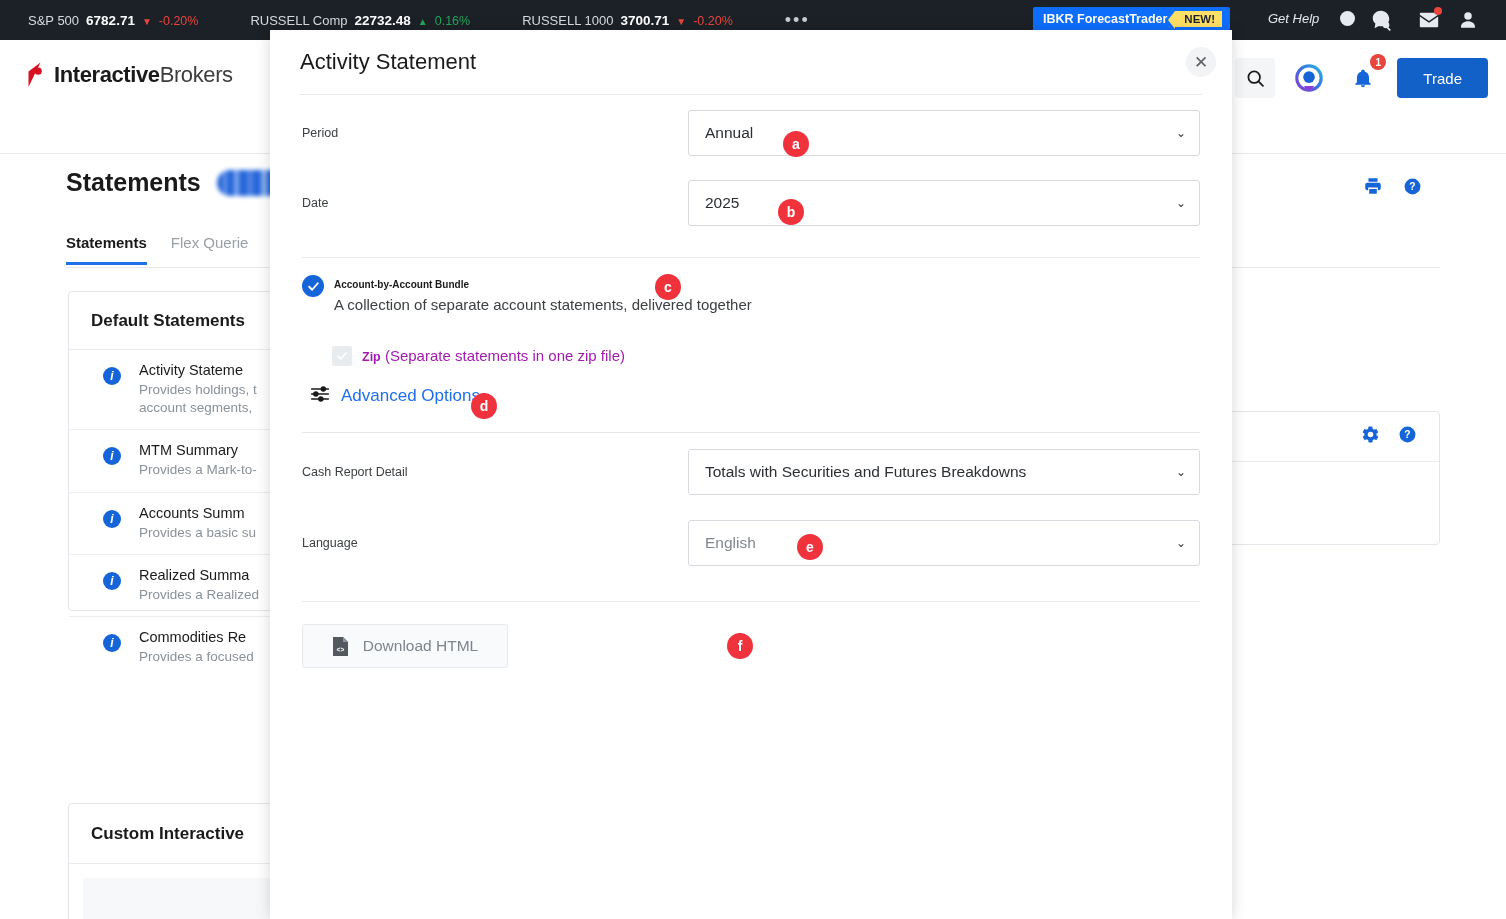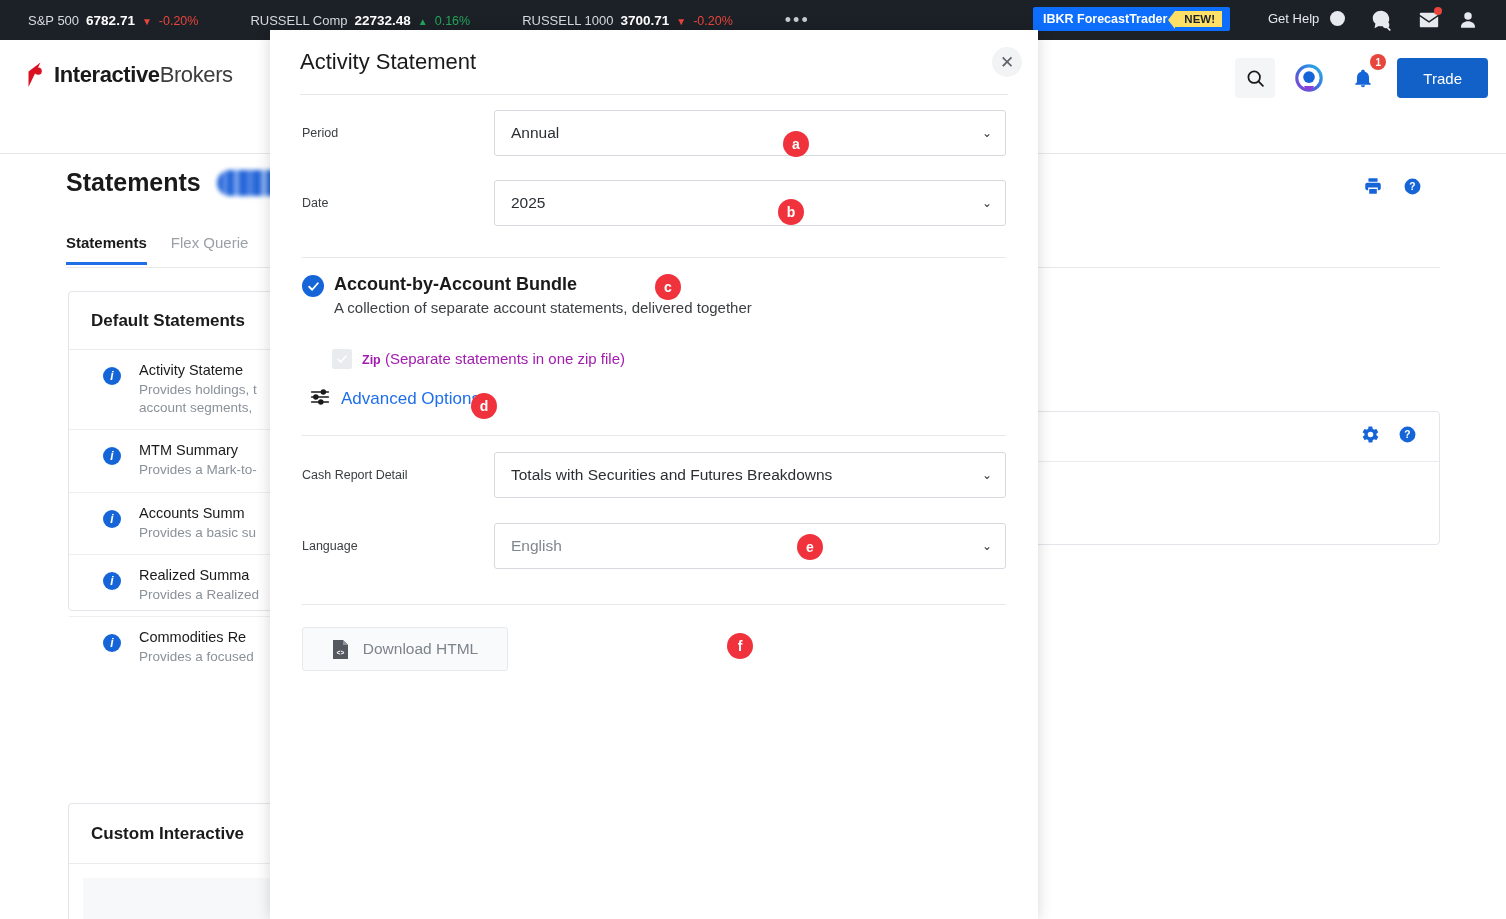--- a/index.html
+++ b/index.html
@@ -35,21 +35,21 @@
   .fc-new {
     position: relative; background: #ffe066; color: #1c2127;
     font-size: 11.5px; font-weight: bold; padding: 2px 7px 2px 9px;
     margin-left: 2px;
   }
   .fc-new:before {
     content: ""; position: absolute; left: -7px; top: 0;
     border-top: 9px solid transparent; border-bottom: 9px solid transparent;
     border-right: 7px solid #ffe066;
   }
-  .gethelp { position: absolute; left: 1268px; top: 11px; display: flex; align-items: center; gap: 11px; }
+  .gethelp { position: absolute; left: 1268px; top: 11px; display: flex; align-items: center; gap: 21px; font-style: italic; }
   .gethelp span { color: #e6e9ed; font-size: 13px; }
   .circ-q {
     width: 15px; height: 15px; border-radius: 50%; background: #e6e9ed;
     color: #1c2127; font-size: 10px; font-weight: bold;
     display: flex; align-items: center; justify-content: center;
   }
   .tb-icon { position: absolute; top: 9px; color: #e6e9ed; }
   .tb-chat { left: 1370px; }
   .tb-mail { left: 1418px; }
   .tb-user { left: 1457px; }
@@ -134,21 +134,21 @@
   .custom-head h3 { font-size: 17px; font-weight: bold; color: #1a1a1a; }
   .custom-head .spacer { flex: 1; }
   .plus-icon { color: #1565d8; font-size: 26px; line-height: 18px; font-weight: 300; margin-right: 4px; }
   .empty-box {
     margin: 14px; height: 118px; background: #f7f8f9;
     display: flex; align-items: center; justify-content: center; text-align: center;
   }
 
   
   .modal {
-    position: absolute; left: 270px; top: 30px; width: 768px; height: 889px;
+    position: absolute; left: 270px; top: 30px; width: 962px; height: 889px;
     background: #fff; box-shadow: 0 1px 14px rgba(0,0,0,.16); z-index: 20;
   }
   .modal-head { height: 64px; display: flex; align-items: center; padding: 0 30px; position: relative; }
   .modal-head h2 { font-size: 22px; color: #1a1a1a; font-weight: normal; }
   .modal-rule { margin: 0 30px; height: 1px; background: #e6e8eb; }
   .close-btn {
     position: absolute; right: 16px; top: 17px; width: 30px; height: 30px;
     border-radius: 50%; background: #f2f3f5; border: none; cursor: pointer;
     color: #5f6368; font-size: 17px; display: flex; align-items: center; justify-content: center;
     font-family: "Liberation Sans", sans-serif;
@@ -175,21 +175,21 @@
   .multi-right { flex: 1; padding-left: 0; }
   .chk-line { display: flex; align-items: flex-start; gap: 10px; }
   .chk-on {
     flex: 0 0 auto; width: 22px; height: 22px; border-radius: 50%; background: #1565d8;
     display: flex; align-items: center; justify-content: center; margin-top: 1px;
   }
   .chk-off {
     flex: 0 0 auto; width: 20px; height: 20px; border-radius: 2px; background: #e9ecef;
     display: flex; align-items: center; justify-content: center; margin-top: 1px;
   }
-  .chk-title { font-size: 18px; font-weight: bold; color: #1a1a1a; }
+  .chk-title { font-size: 10px; font-weight: bold; color: #1a1a1a; }
   .chk-desc { font-size: 15px; color: #3c4043; margin-top: 4px; }
   .zip-line { display: flex; align-items: center; gap: 10px; margin-top: 32px; margin-left: 30px; }
   .zip-text { font-size: 15px; color: #a21caf; }
   .zip-text b { font-size: 12.5px; font-weight: bold; }
 
   .adv-row { display: flex; align-items: center; gap: 11px; padding: 18px 0 10px 8px; cursor: pointer; }
   .adv-label { color: #1f6feb; font-size: 17px; }
 
   .btn-row { display: flex; gap: 32px; padding-top: 22px; }
   .dl-btn {

